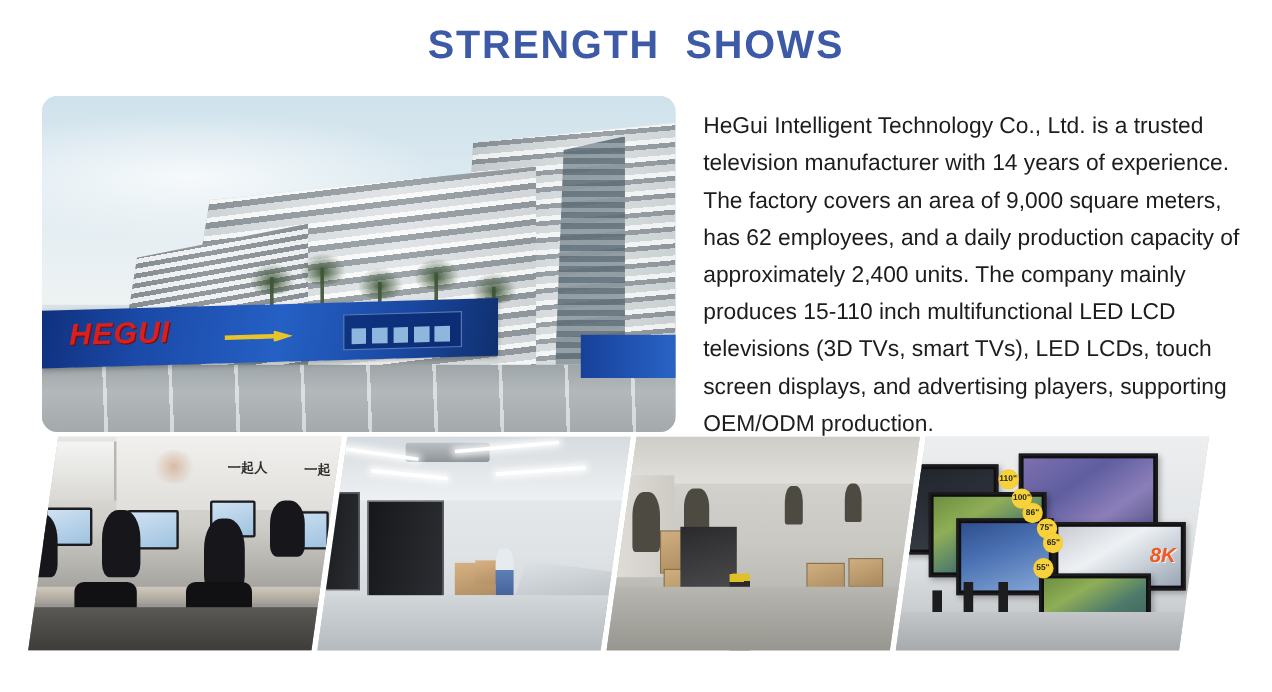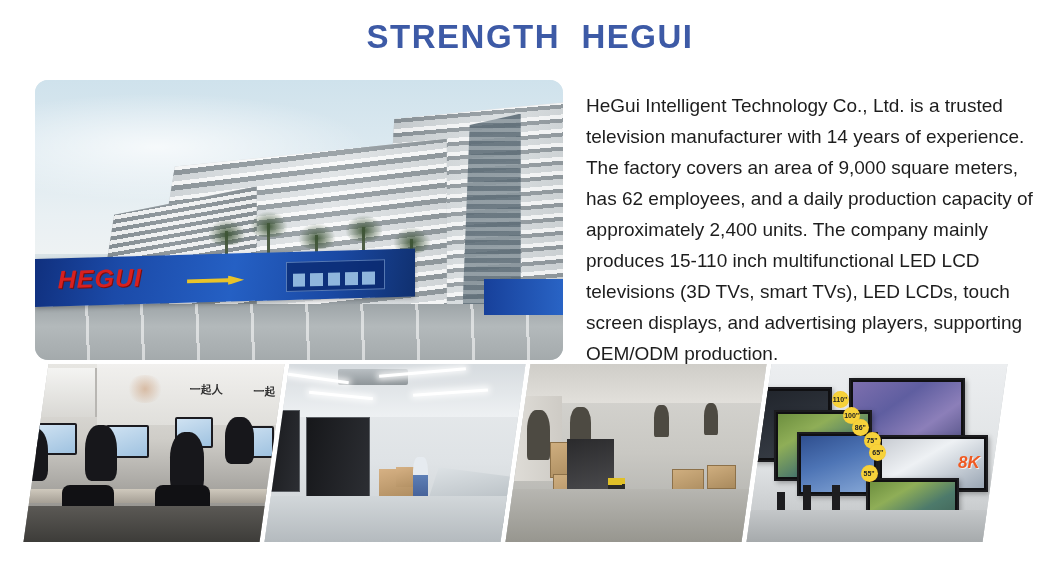--- a/index.html
+++ b/index.html
@@ -278,21 +278,21 @@
   }
   .tv-stand { position:absolute; background:#1d1d20; }
   .show-floor { position:absolute; left:0; bottom:0; width:100%; height:18%;
      background: linear-gradient(180deg,#c4c7c9,#a6aaac); }
 </style>
 </head>
 <body>
 
 <div id="page">
 
-  <div id="page-title">STRENGTH  HEGUI</div>
+  <div id="page-title">STRENGTH  SHOWS</div>
 
   <div id="hero-row">
 
     <div id="hero-photo">
       <div class="sky"></div>
       <div class="cloud-wash"></div>
 
       <div class="tower-a"></div>
       <div class="tower-a-floors"></div>
       <div class="tower-a-glass"></div>

